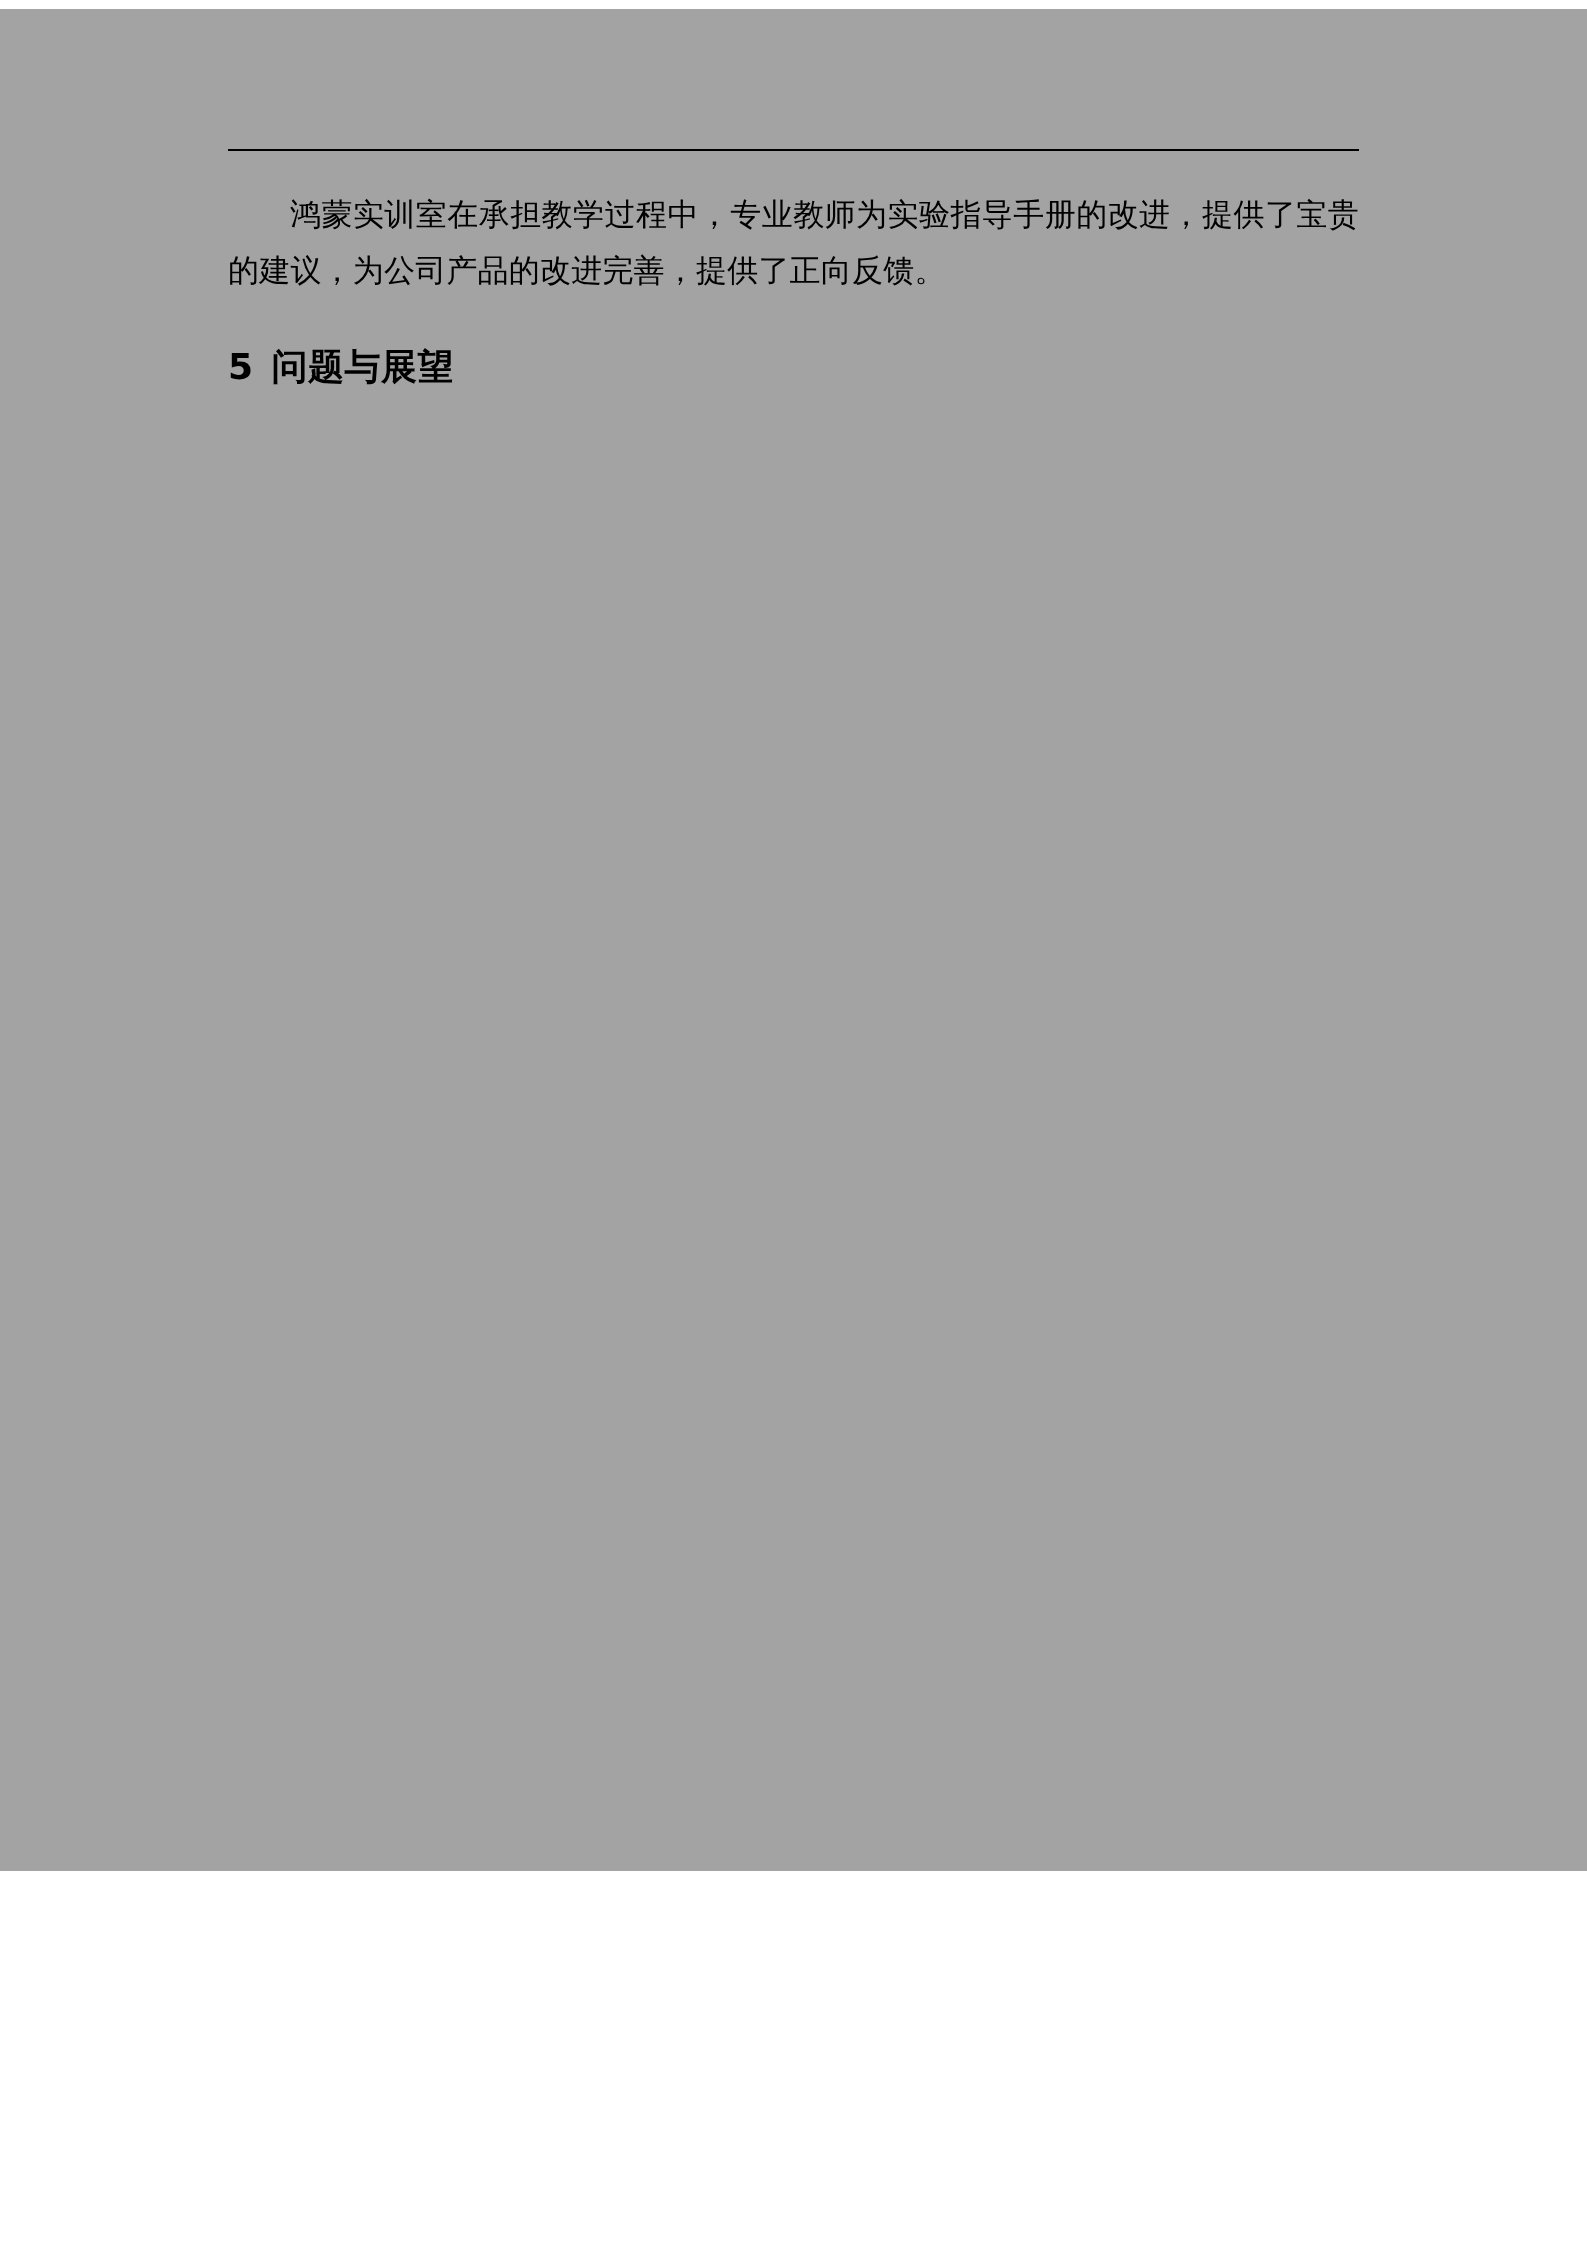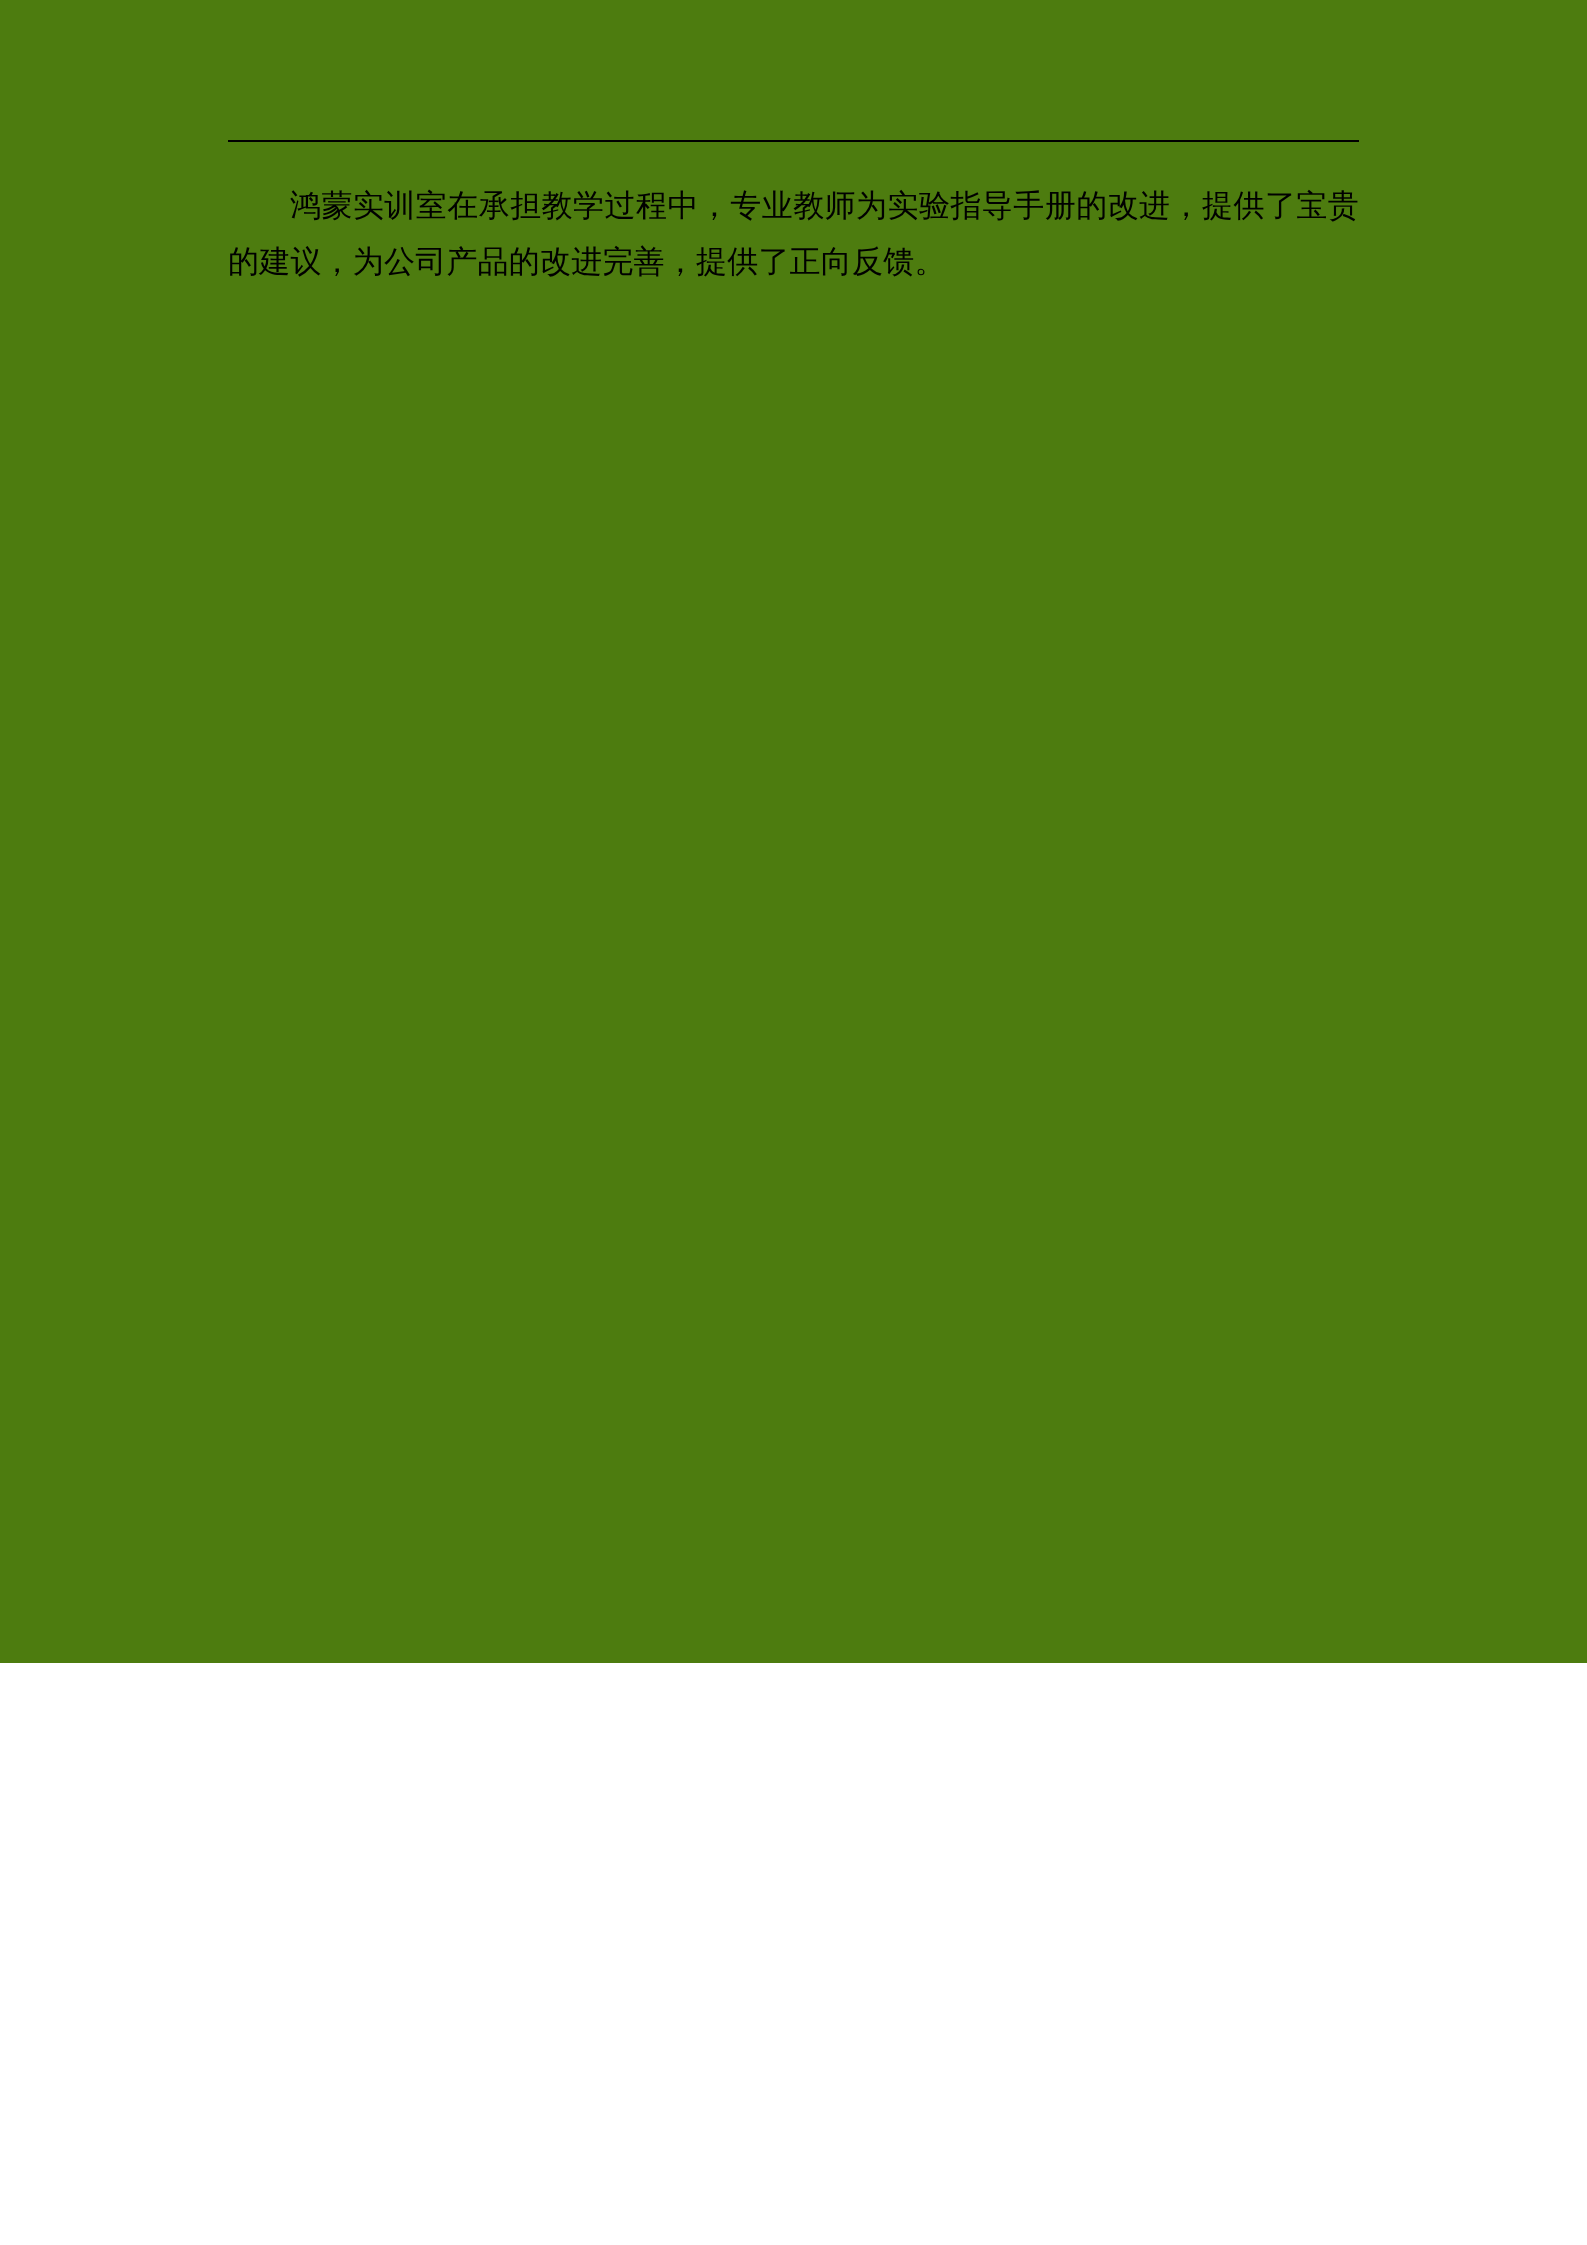--- a/index.html
+++ b/index.html
@@ -3,23 +3,23 @@
 <meta charset="utf-8">
 <style>
   html, body {
     margin: 0;
     padding: 0;
     background: #ffffff;
   }
   .page {
     position: relative;
     width: 1587px;
-    height: 1663px;
-    background: #4d7c0f;
-    margin: 0 auto;
+    height: 1862px;
+    background: #a3a3a3;
+    margin: 9px auto;
     font-family: "Liberation Serif", "DejaVu Serif", serif;
     color: #000000;
     box-sizing: border-box;
     overflow: hidden;
   }
   .header-rule {
     position: absolute;
     left: 228px;
     top: 140px;
     width: 1131px;
@@ -66,19 +66,22 @@
 <body>
 
 <div class="page">
 
   <div class="header-rule"></div>
 
   <div class="content">
 
     <p class="body-para">鸿蒙实训室在承担教学过程中，专业教师为实验指导手册的改进，提供了宝贵的建议，为公司产品的改进完善，提供了正向反馈。</p>
 
+    <h2 class="section-heading">
+      <span class="num">5</span><span>问题与展望</span>
+    </h2>
 
 
   </div>
 
   <div class="page-number">15</div>
 
 </div>
 
 </body></html>

